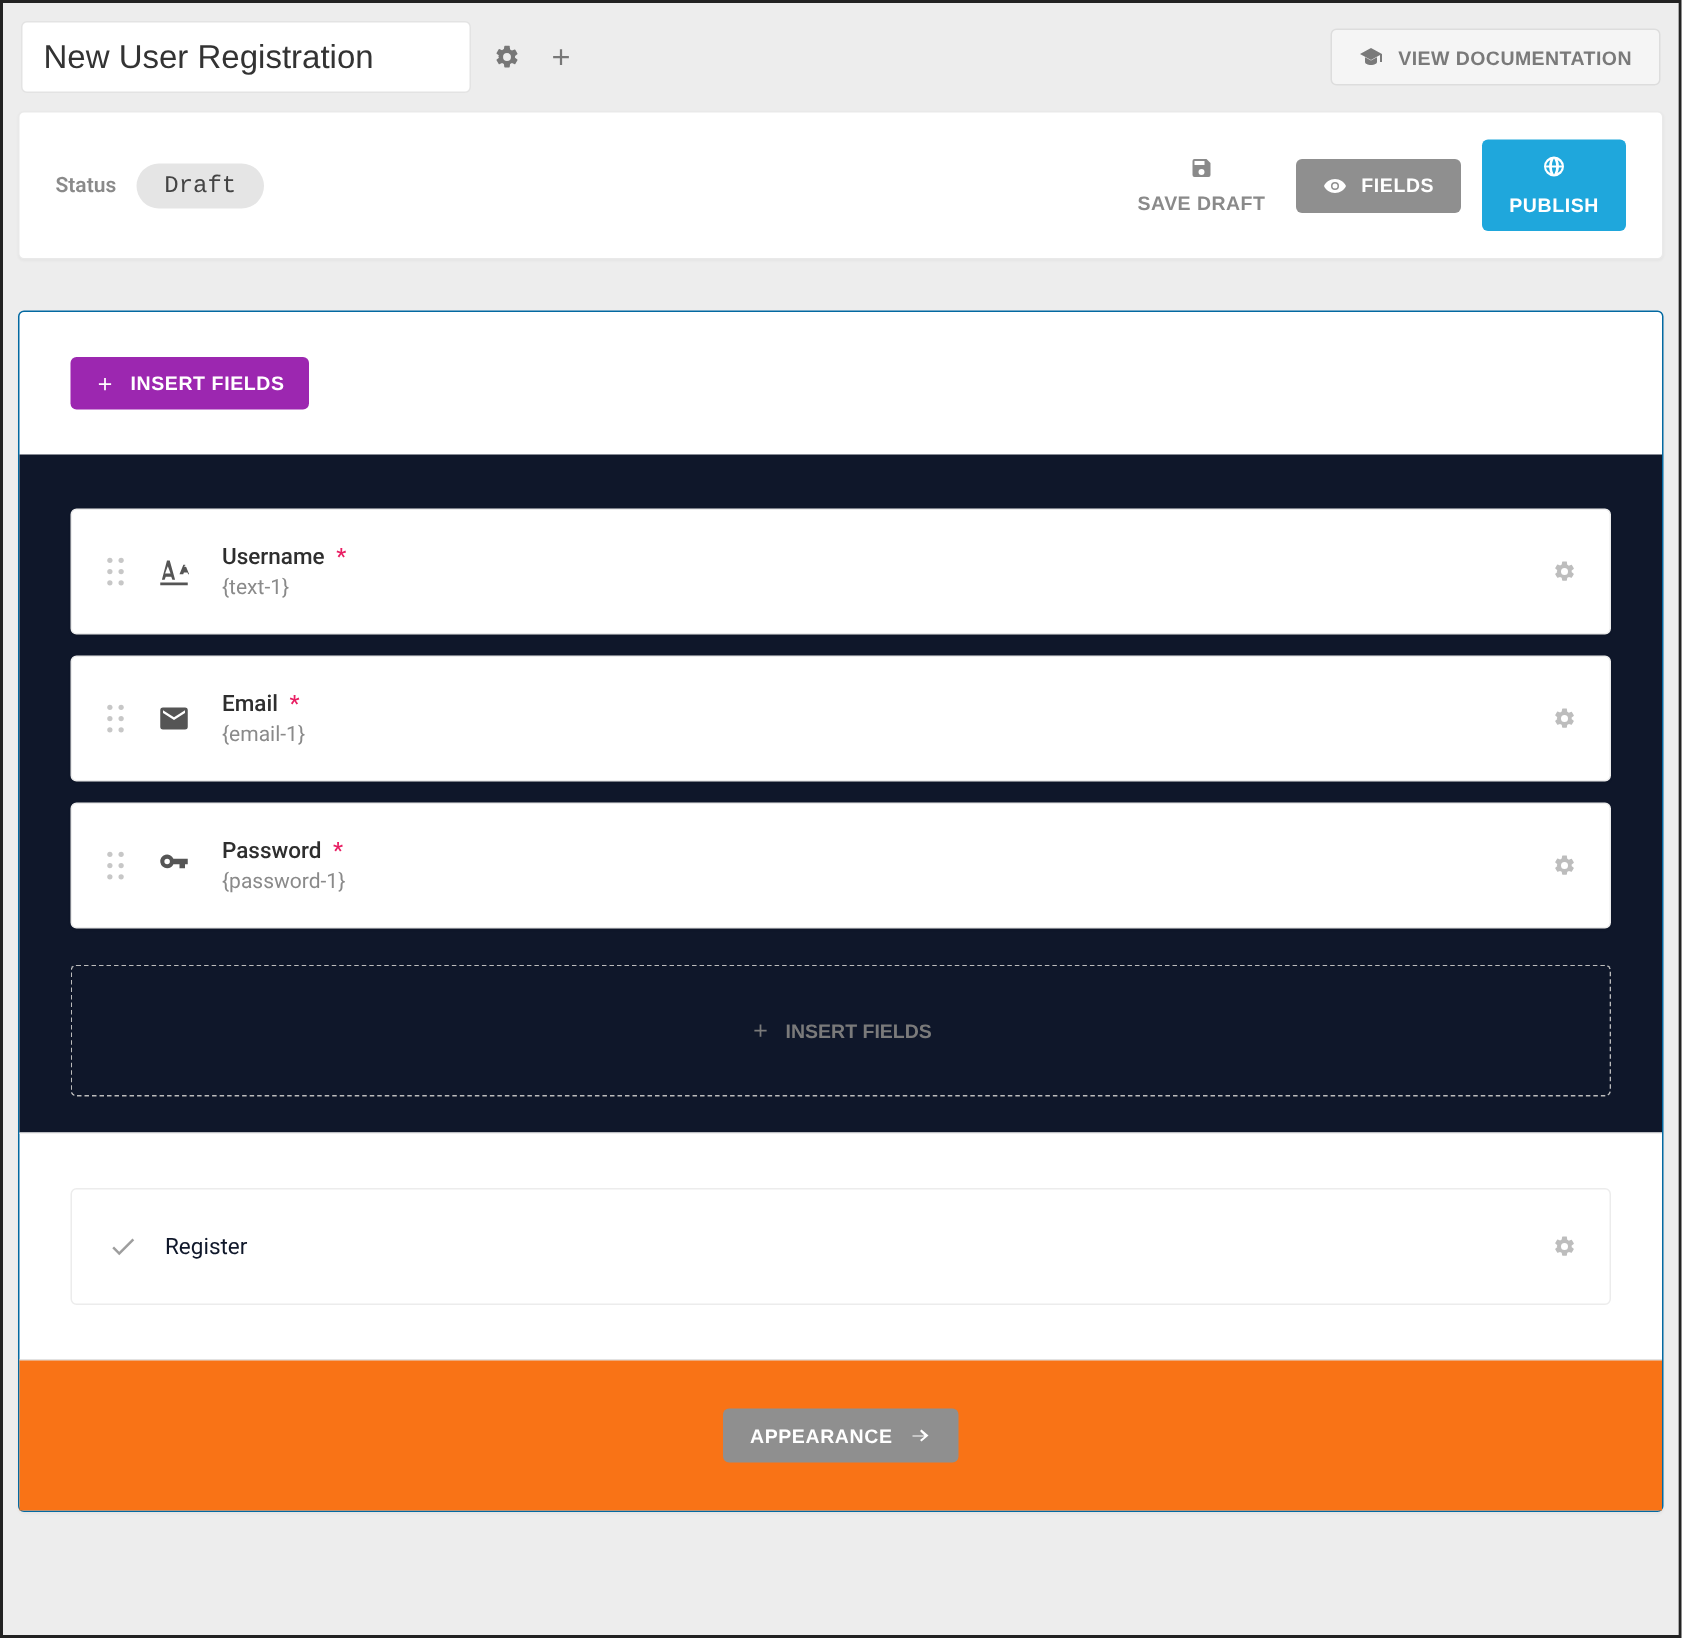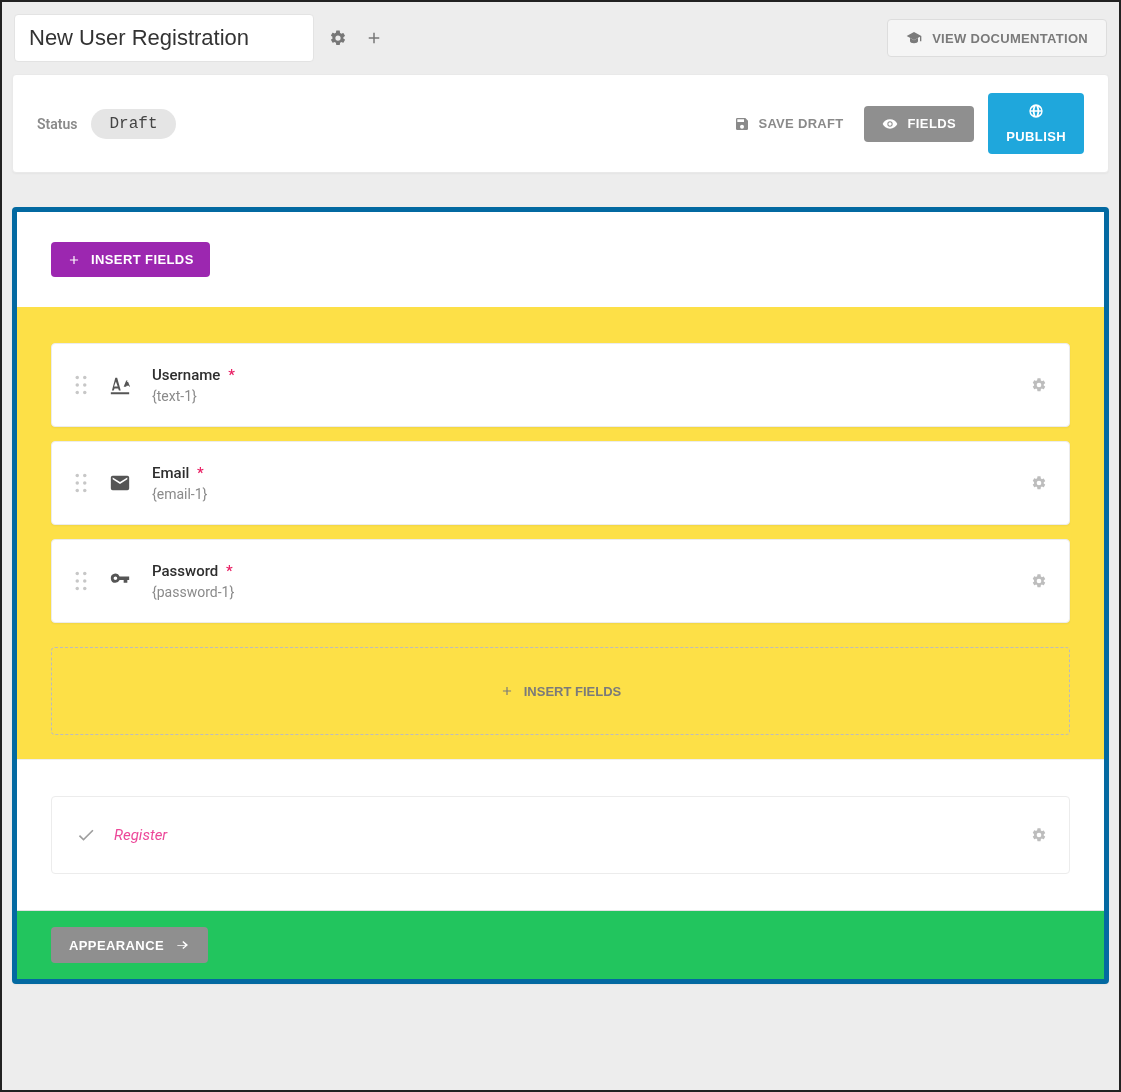--- a/index.html
+++ b/index.html
@@ -98,20 +98,21 @@
     border: none;
     color: #8a8a8a;
     font-weight: 700;
     font-size: 13px;
     letter-spacing: 0.3px;
     display: inline-flex;
     align-items: center;
     gap: 8px;
     cursor: pointer;
     padding: 8px 6px;
+    flex-direction: column;
   }
   .btn {
     border: none;
     border-radius: 4px;
     padding: 10px 18px;
     font-weight: 700;
     font-size: 13px;
     letter-spacing: 0.4px;
     display: inline-flex;
     align-items: center;
@@ -120,34 +121,34 @@
     color: #fff;
   }
   .btn-grey { background: #8f8f8f; }
   .btn-blue { background: #1fa7dc; flex-direction: column; }
   .btn-purple { background: #9c27b0; }
 
   
   .main-card {
     background: #fff;
     margin: 34px 10px 0 10px;
-    border: 5px solid #0369a1;
+    border: 1px solid #0369a1;
     border-radius: 4px;
     box-shadow: 0 1px 2px rgba(0,0,0,0.04);
     display: flex;
     flex-direction: column;
   }
   .insert-top-wrap {
     padding: 30px 34px;
   }
   .insert-top-btn {
     padding: 10px 16px;
   }
   .fields-zone {
-    background: #fde047;
+    background: #0f172a;
     padding: 36px 34px 24px 34px;
   }
   .field-row {
     background: #fff;
     border: 1px solid #ececec;
     border-radius: 4px;
     box-shadow: 0 1px 2px rgba(0,0,0,0.05);
     padding: 22px 22px;
     display: flex;
     align-items: center;
@@ -208,28 +209,28 @@
     background: #fff;
     border: 1px solid #ececec;
     border-radius: 4px;
     padding: 28px 24px;
     display: flex;
     align-items: center;
     gap: 18px;
     position: relative;
   }
   .check-icon { color: #9e9e9e; }
-  .submit-label { font-size: 15px; color: #ec4899; font-style: italic; }
+  .submit-label { font-size: 15px; color: #0f172a; }
 
   .footer-bar {
     border-top: 1px solid #e2e2e2;
-    padding: 16px 34px;
-    display: flex;
-    justify-content: flex-start;
-    background: #22c55e;
+    padding: 32px 34px;
+    display: flex;
+    justify-content: center;
+    background: #f97316;
   }
   .appearance-btn {
     background: #8f8f8f;
   }
 
   svg { display: block; }
 </style>
 </head>
 <body>
 

